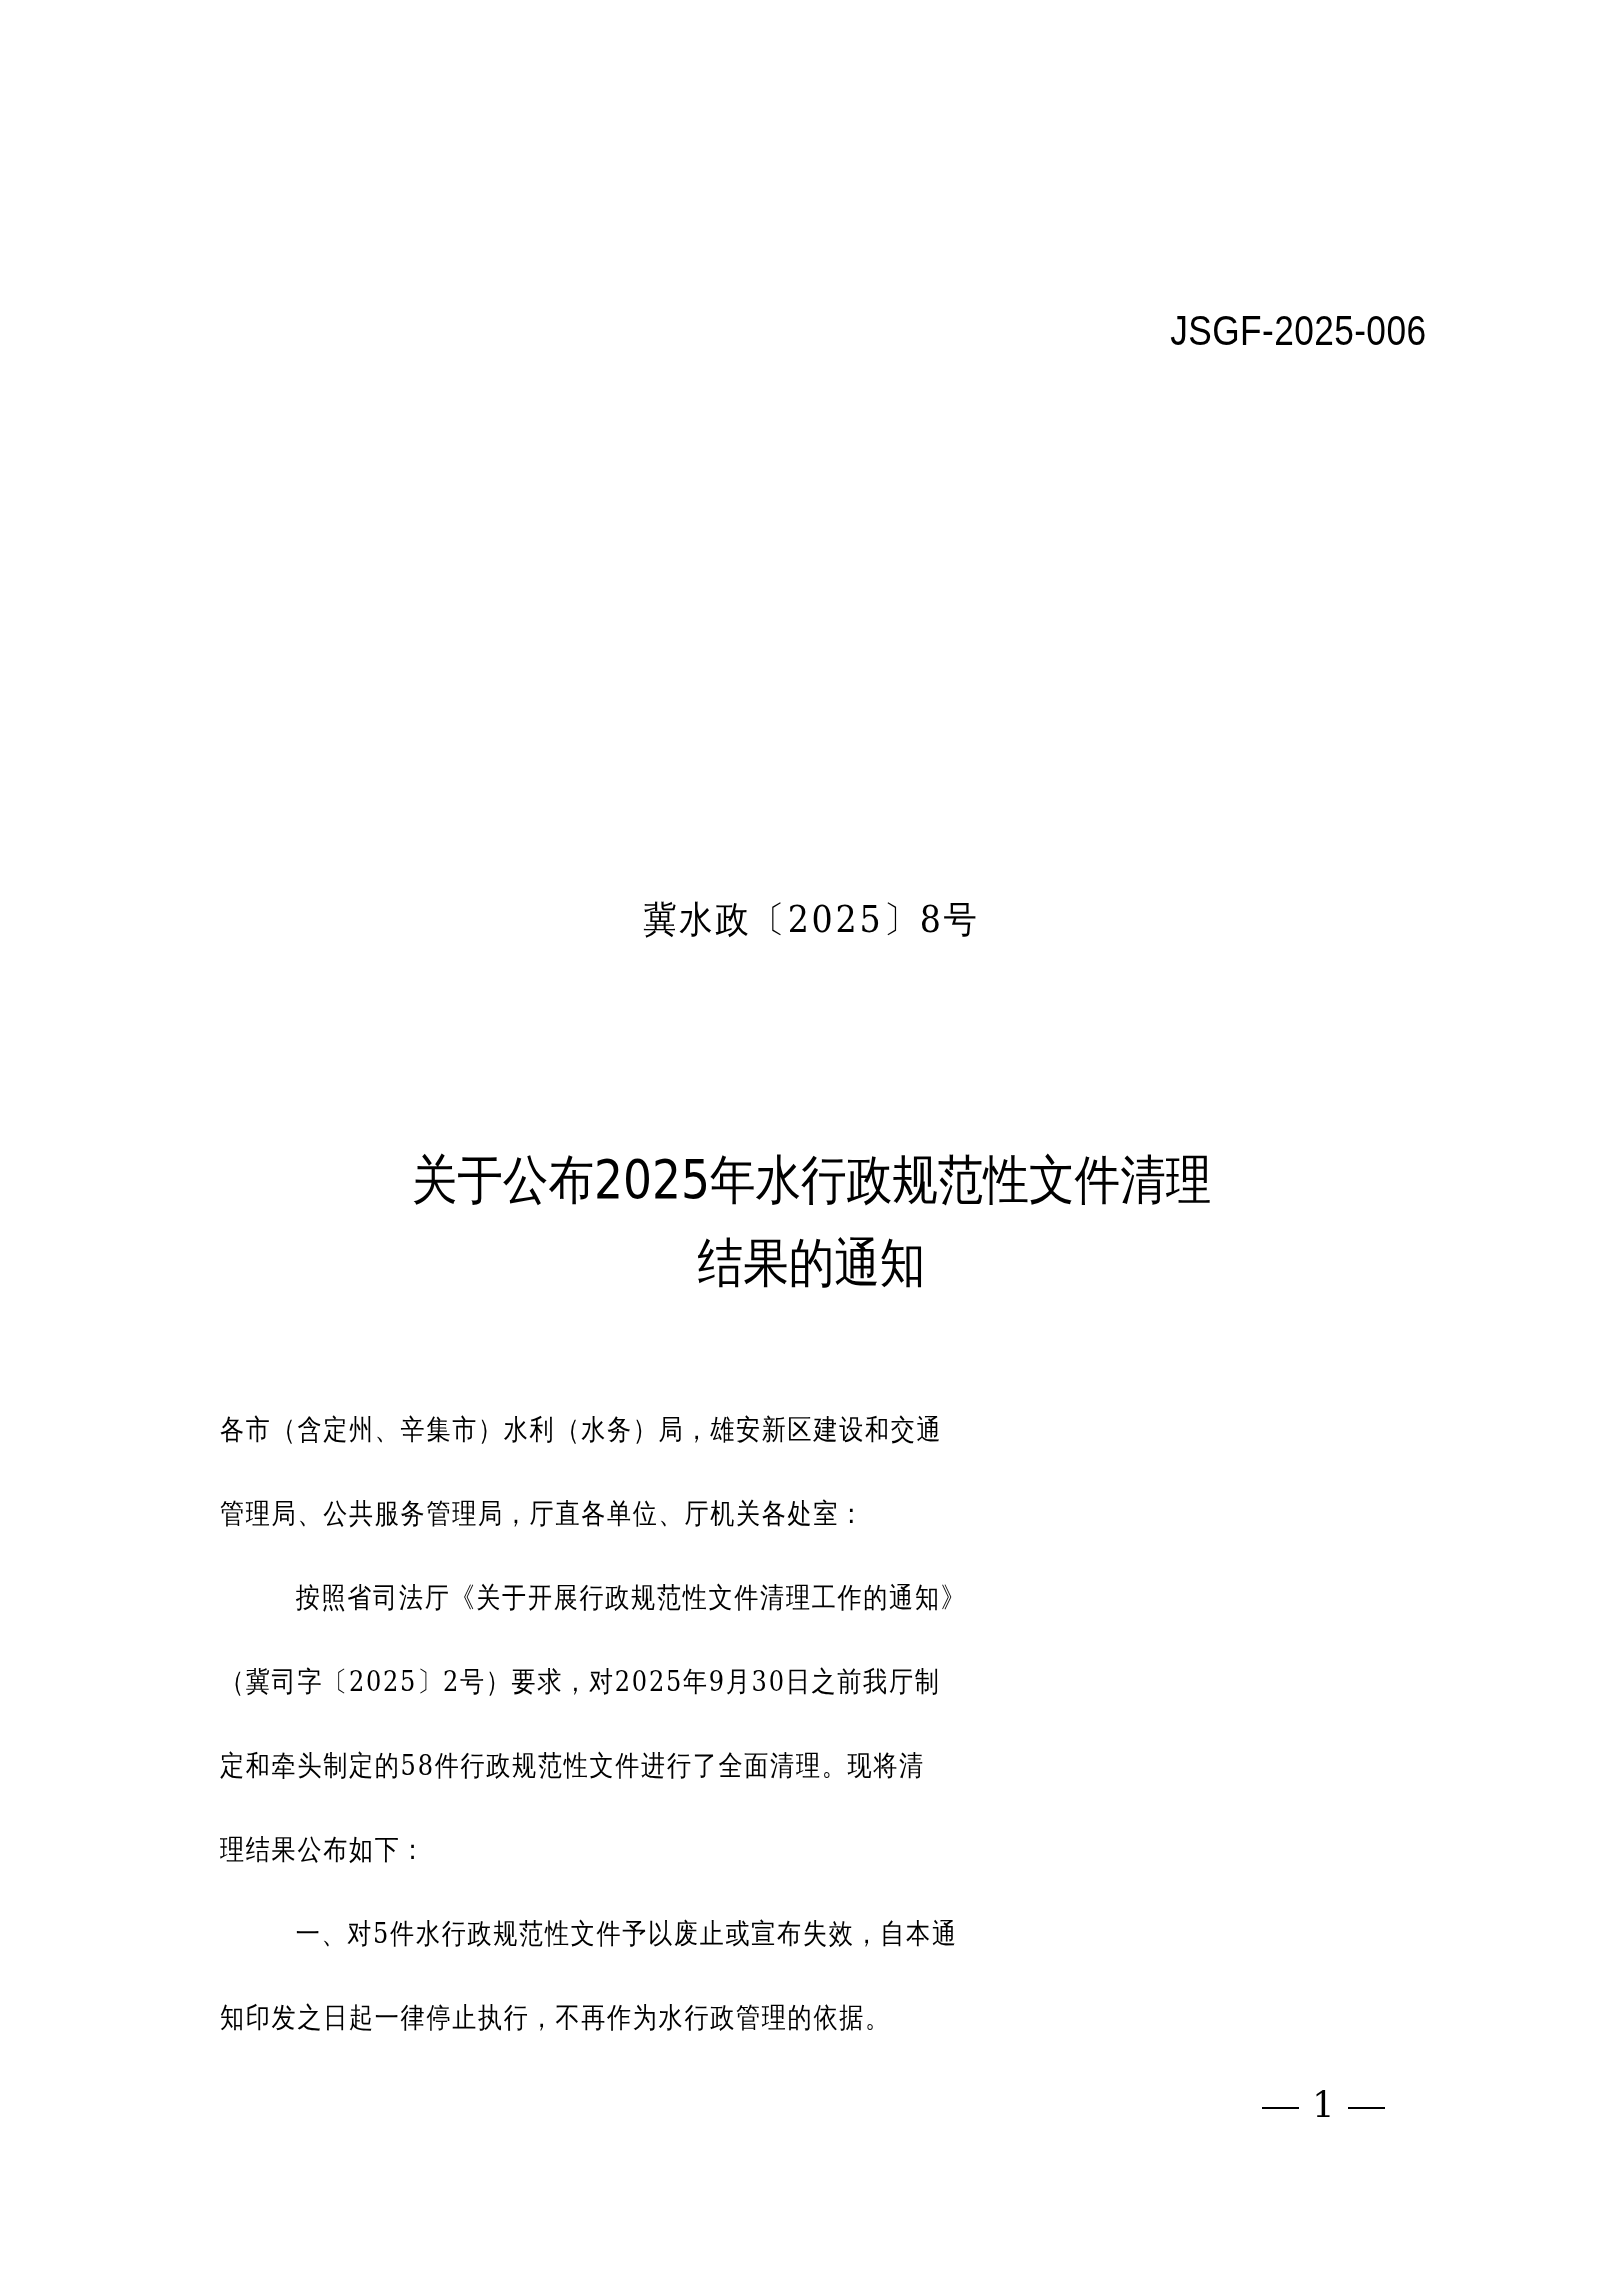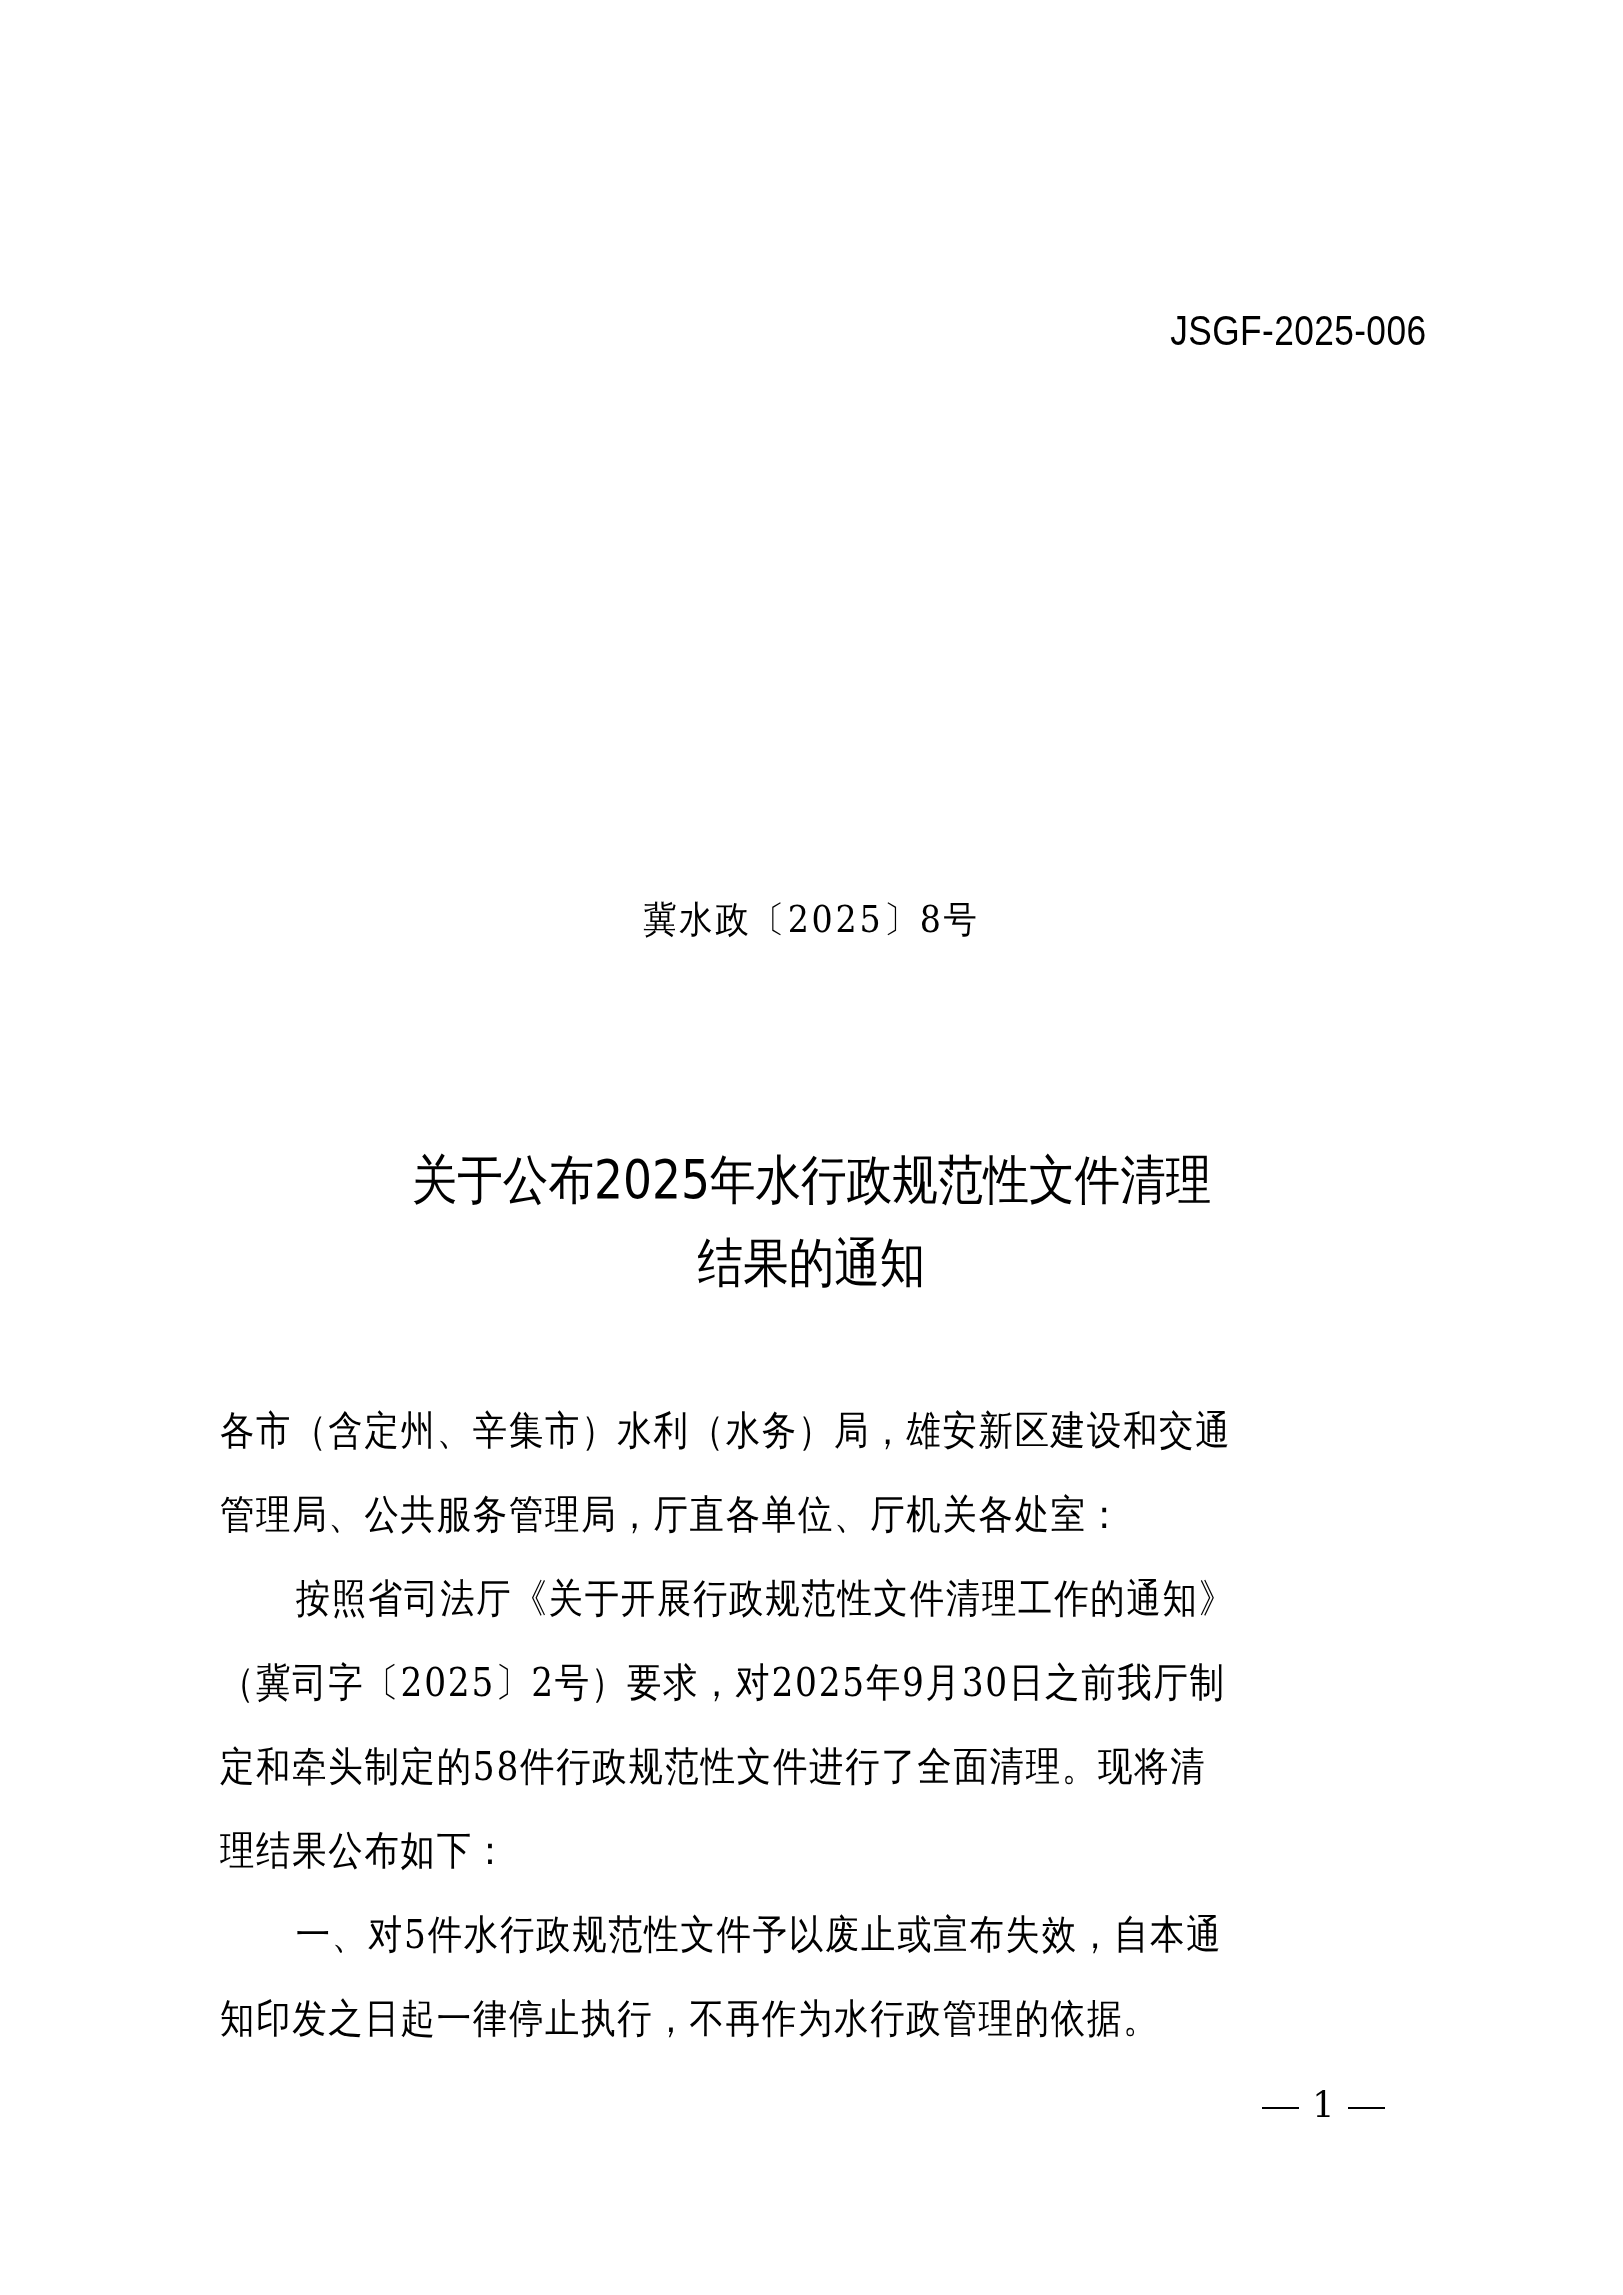--- a/index.html
+++ b/index.html
@@ -56,21 +56,21 @@
       line-height: 83px;
       transform: scaleX(0.86);
       transform-origin: center center;
     }
     .title .line { display: block; }
     .body-text {
       position: absolute;
       top: 1388px;
       left: 220px;
       width: 1207px;
-      font-size: 40px;
+      font-size: 28px;
       line-height: 84px;
       letter-spacing: 2px;
       text-align: justify;
     }
     .body-text .line {
       display: block;
       white-space: nowrap;
       transform: scaleX(0.86);
       transform-origin: left center;
     }

